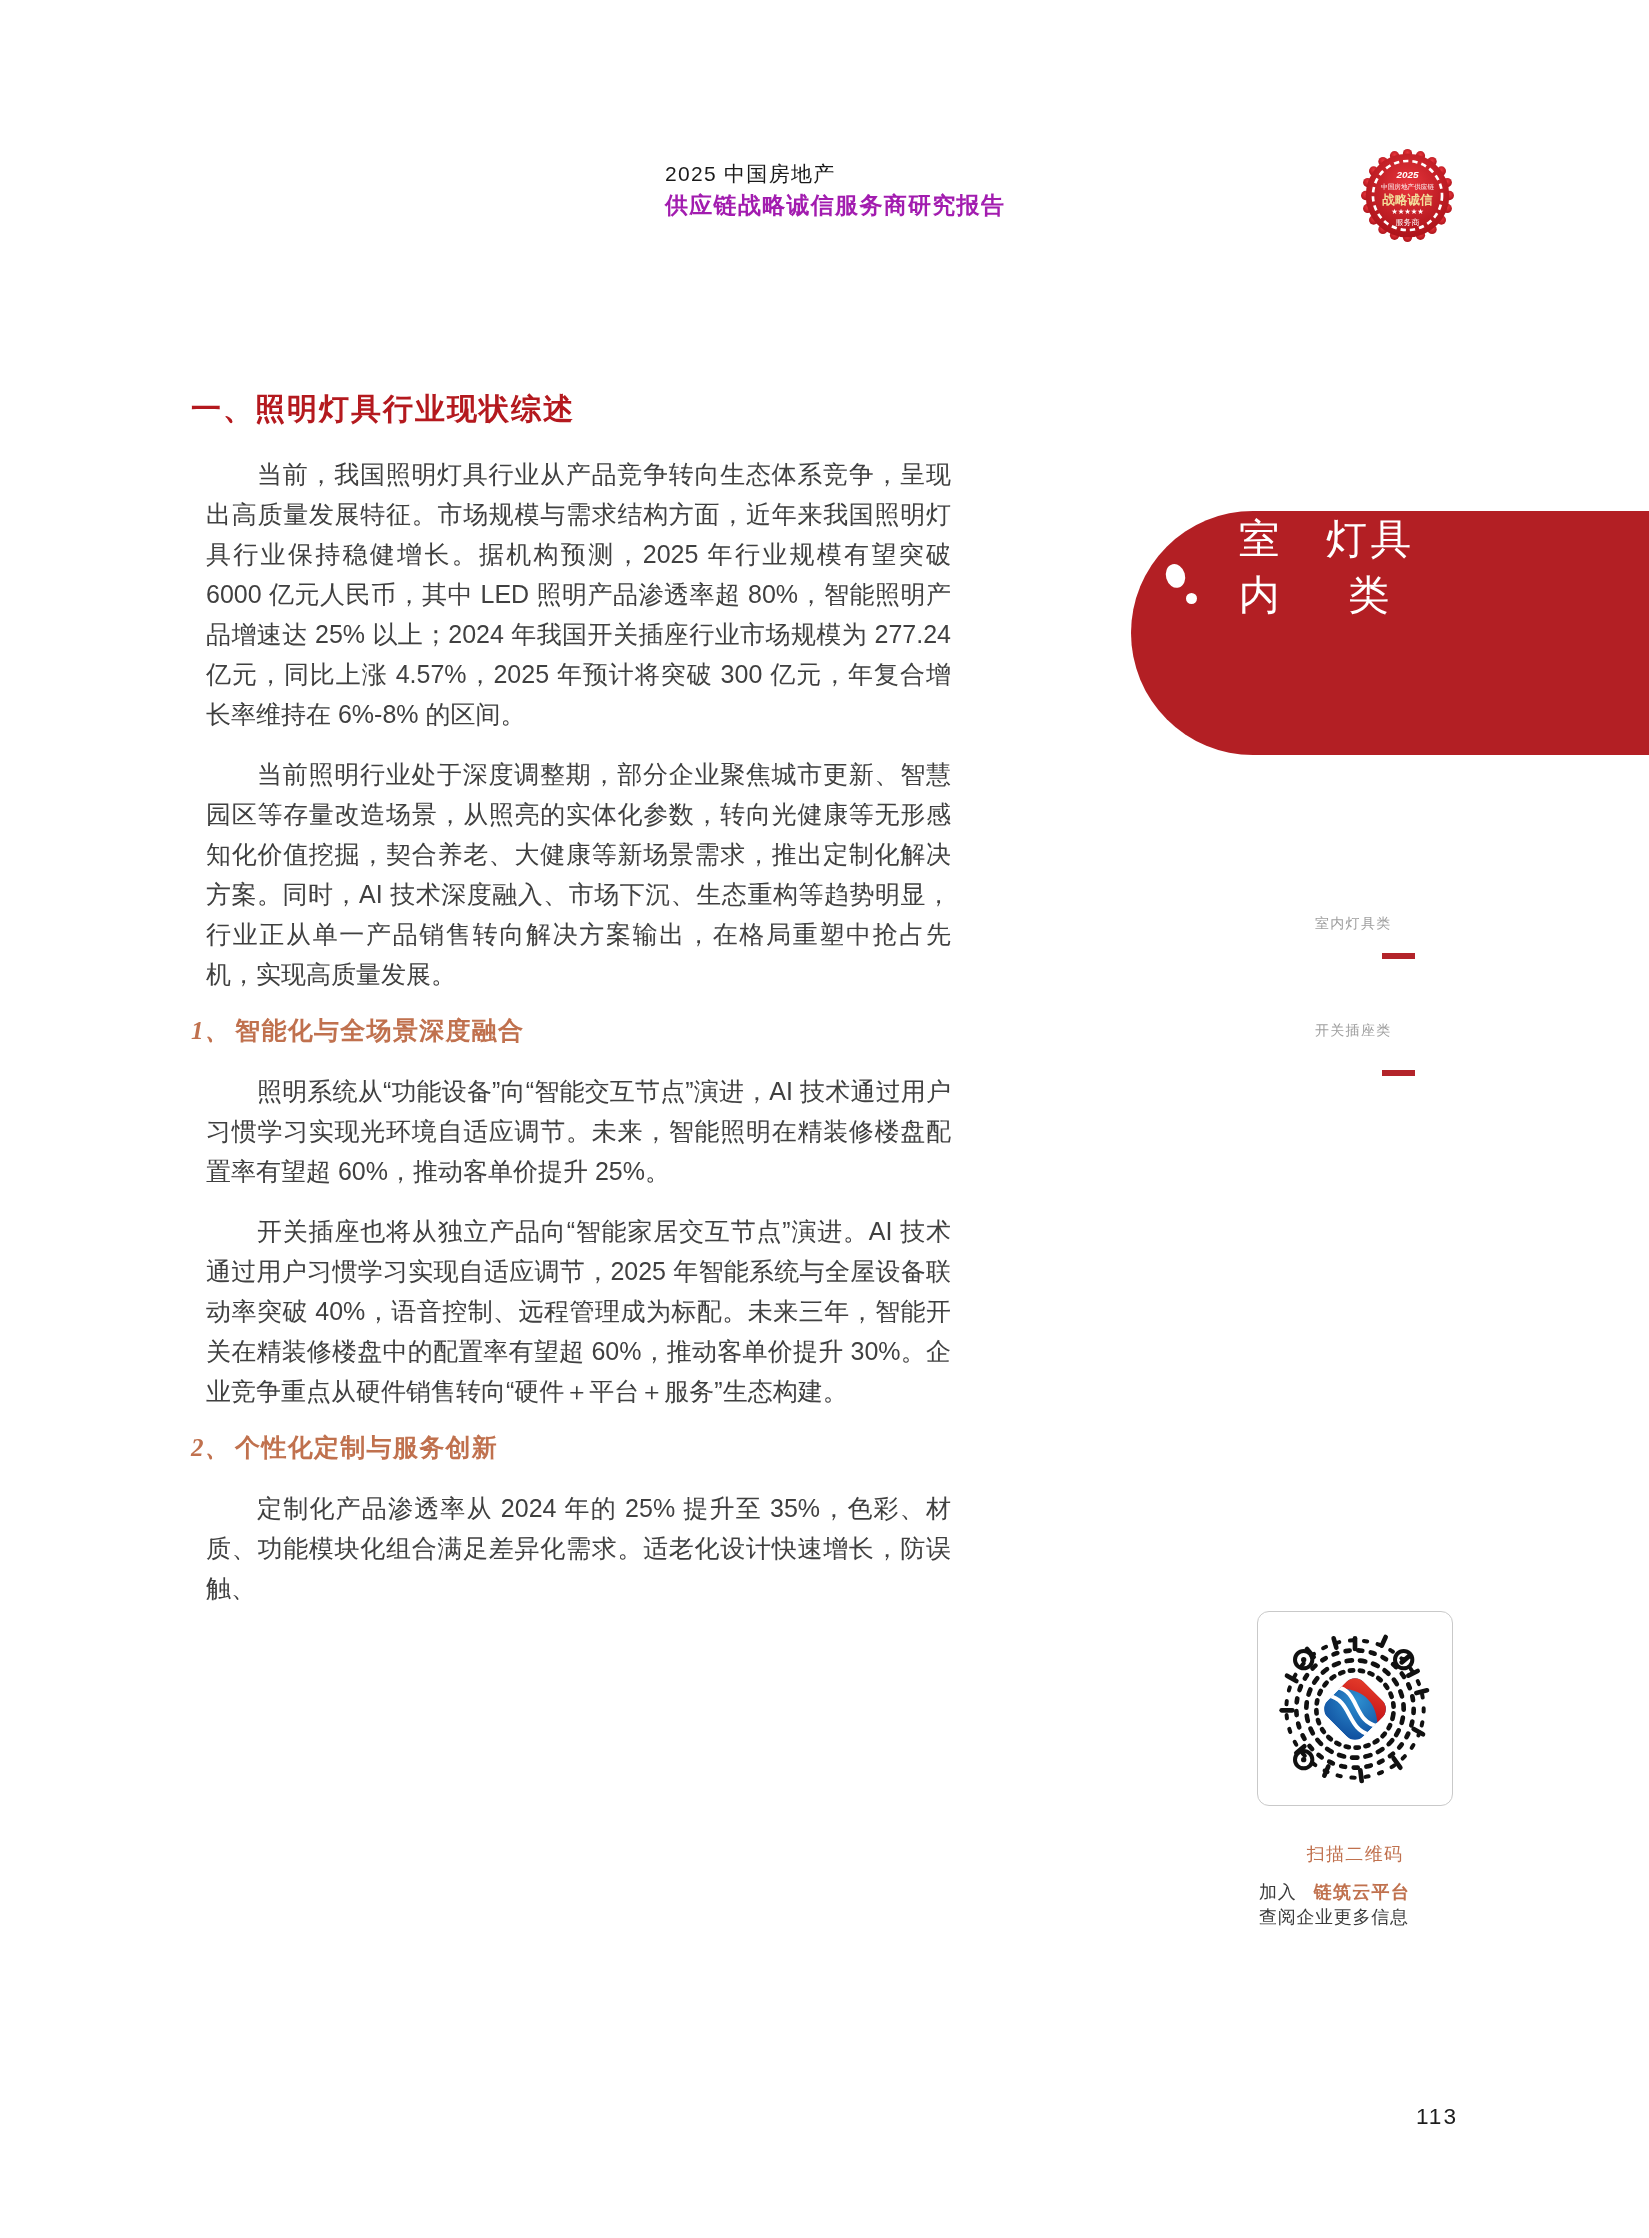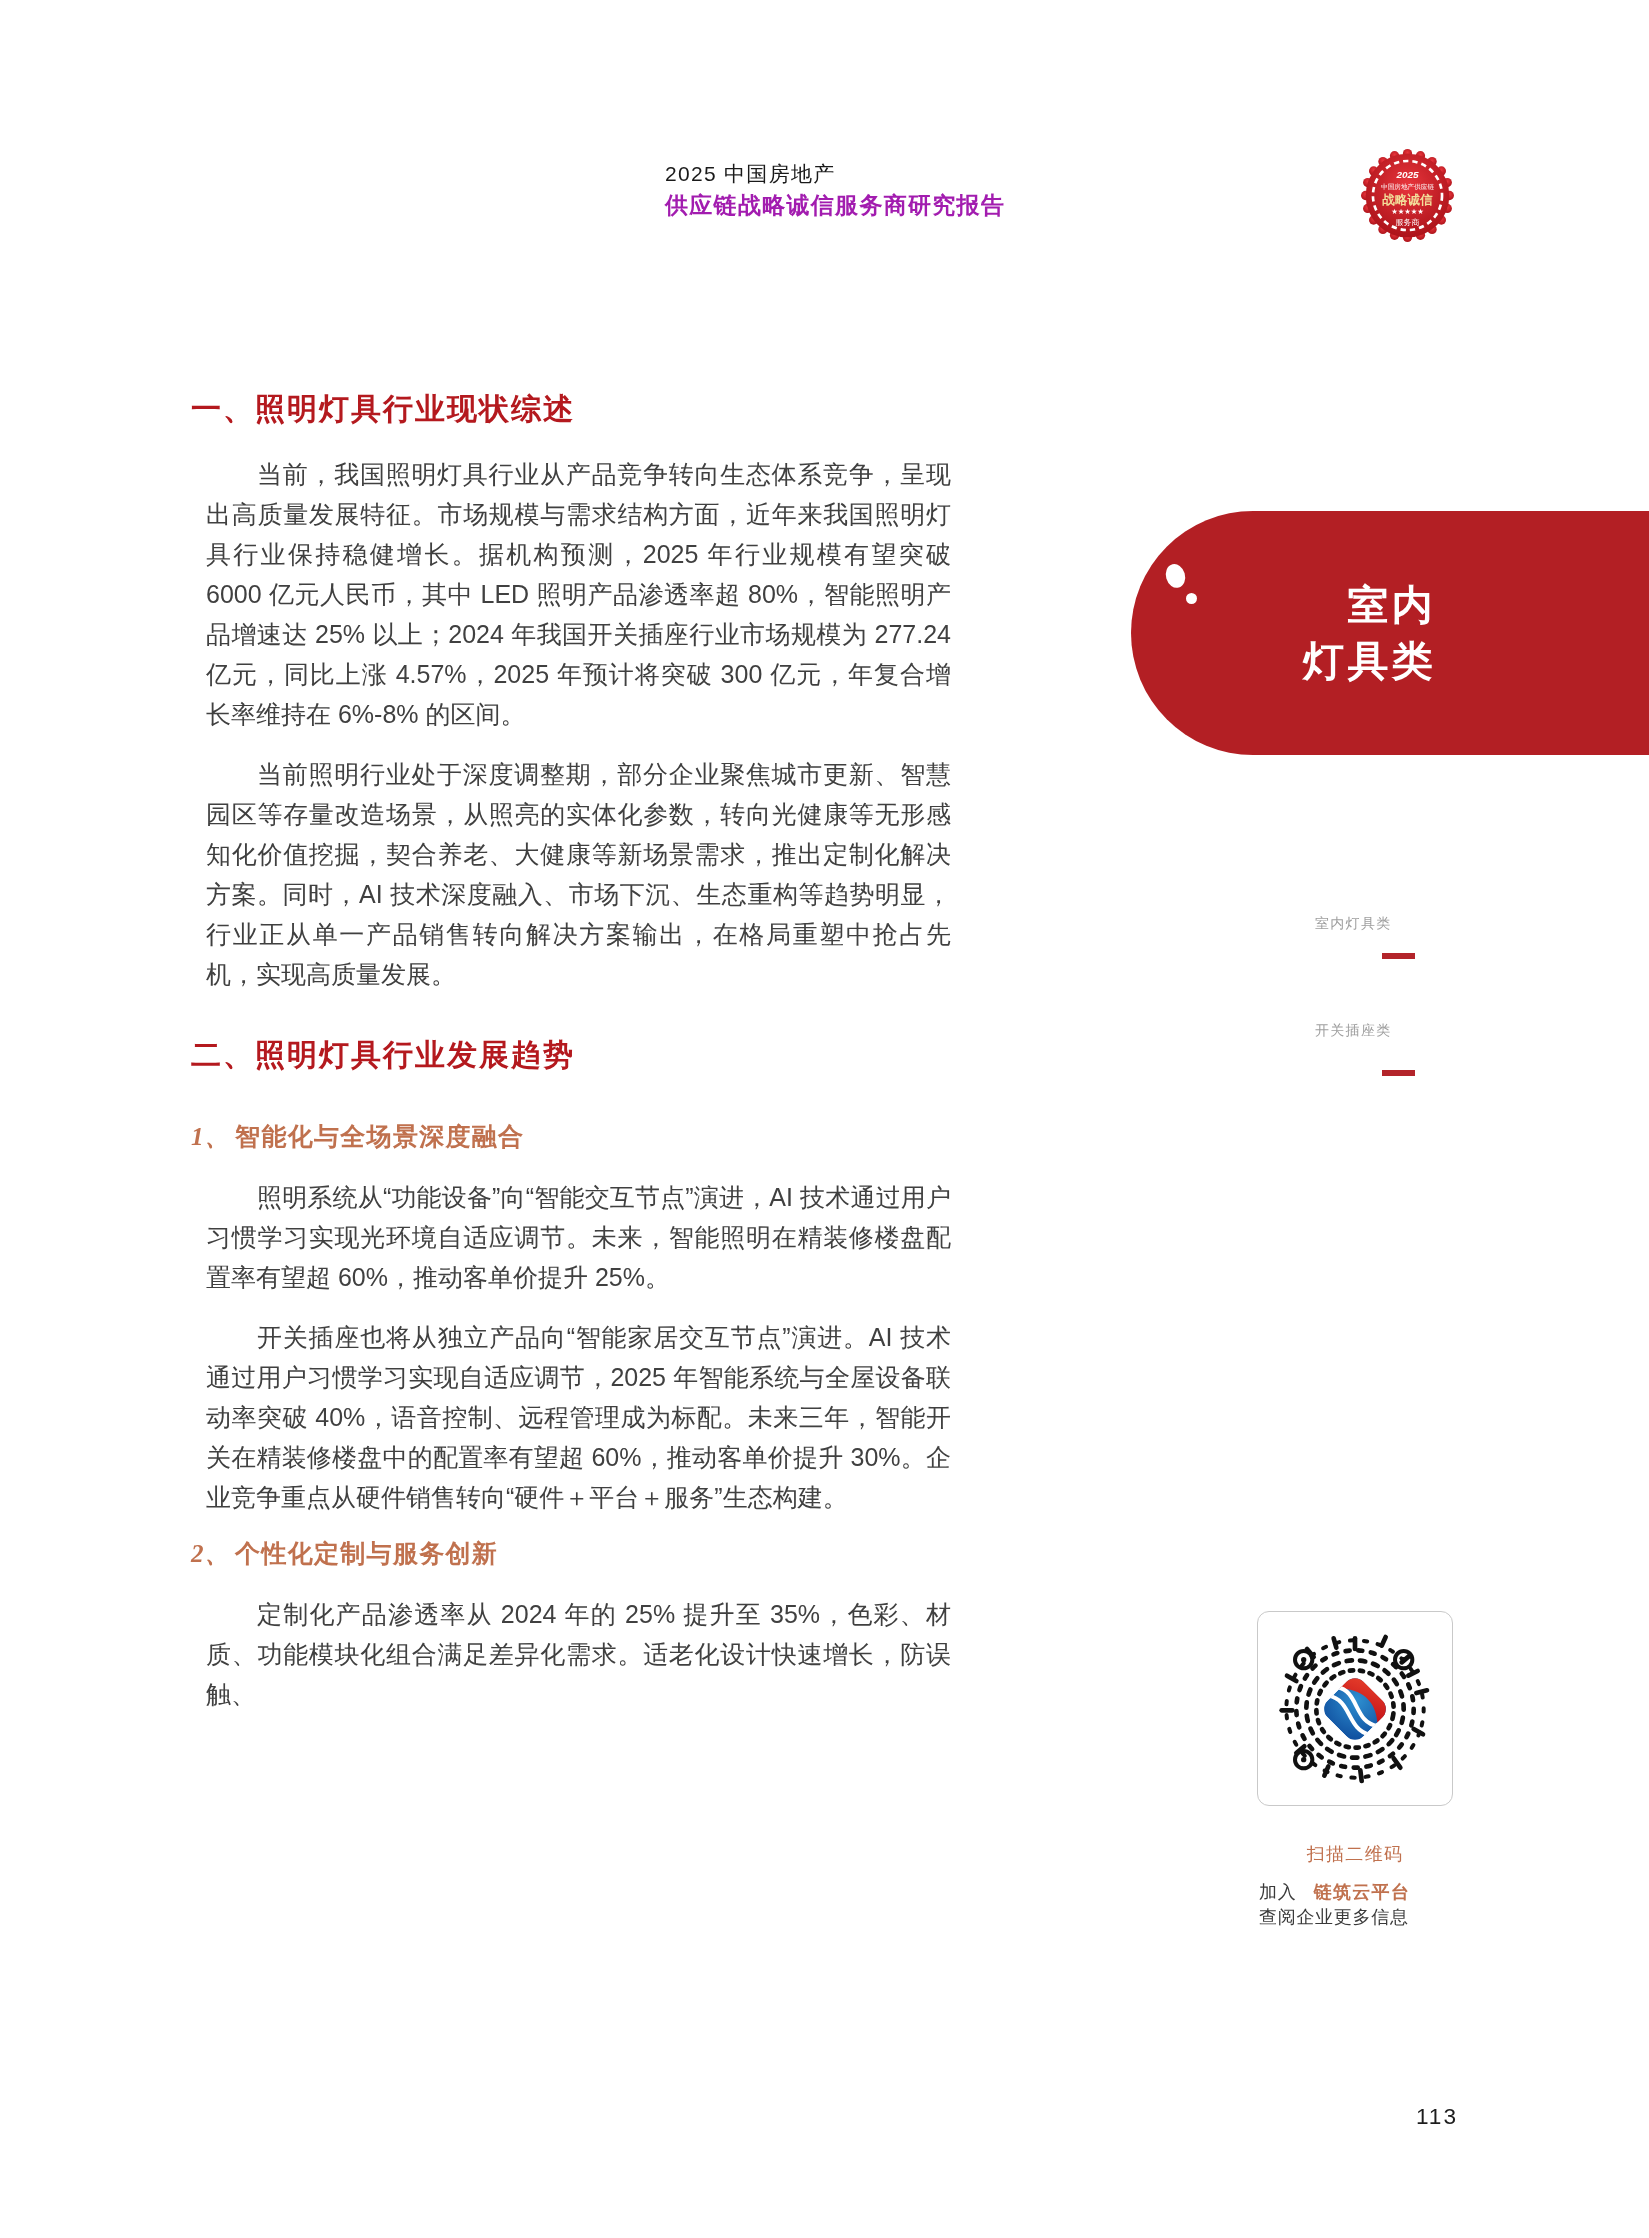--- a/index.html
+++ b/index.html
@@ -23,22 +23,22 @@
 
   
   #capsule{
     position:absolute;left:1131px;top:511px;width:519px;height:244px;
     background:#B31F24;border-radius:123px 0 0 123px;
   }
   .cap-dot-big{position:absolute;left:35px;top:53px;width:18.6px;height:24px;background:#fff;border-radius:50%;transform:rotate(-16deg);}
   .cap-dot-small{position:absolute;left:55px;top:82px;width:11.3px;height:11.3px;background:#fff;border-radius:50%;}
   .cap-text{
     position:absolute;left:86px;top:0;width:219px;height:100%;
-    display:flex;flex-direction:column;justify-content:center;align-items:flex-end;
-    color:#ffffff;font-weight:bold;font-size:41px;line-height:56px;letter-spacing:3.3px;text-align:center;
+    display:flex;flex-direction:row;justify-content:center;align-items:flex-start;
+    color:#ffffff;font-weight:normal;font-size:41px;line-height:56px;letter-spacing:3.3px;text-align:center;
   }
   .rail-label{position:absolute;left:1315px;width:239px;font-size:14px;letter-spacing:1.3px;color:#9E9E9E;}
   .rail-dash{position:absolute;left:1382px;width:33px;height:6px;background:#B3242A;}
 
   
   #qr-card{
     position:absolute;left:1257px;top:1611px;width:196px;height:195px;
     background:#fff;border:1.3px solid #c9c9c9;border-radius:12px;box-sizing:border-box;
     display:flex;align-items:center;justify-content:center;
   }
@@ -96,21 +96,20 @@
     <text x="70" y="83" text-anchor="middle" font-size="19" font-weight="bold" fill="#F2DE9A">战略诚信</text>
     <text x="70" y="98" text-anchor="middle" font-size="11" fill="#ffffff">★★★★★</text>
     <text x="70" y="114" text-anchor="middle" font-size="12" fill="#ffffff">服务商</text>
   </svg>
 
   <div id="main">
     <h1 class="sec-title">一、照明灯具行业现状综述</h1>
     <p class="body-para">当前，我国照明灯具行业从产品竞争转向生态体系竞争，呈现出高质量发展特征。市场规模与需求结构方面，近年来我国照明灯具行业保持稳健增长。据机构预测，2025 年行业规模有望突破 6000 亿元人民币，其中 LED 照明产品渗透率超 80%，智能照明产品增速达 25% 以上；2024 年我国开关插座行业市场规模为 277.24 亿元，同比上涨 4.57%，2025 年预计将突破 300 亿元，年复合增长率维持在 6%-8% 的区间。</p>
     <p class="body-para">当前照明行业处于深度调整期，部分企业聚焦城市更新、智慧园区等存量改造场景，从照亮的实体化参数，转向光健康等无形感知化价值挖掘，契合养老、大健康等新场景需求，推出定制化解决方案。同时，AI 技术深度融入、市场下沉、生态重构等趋势明显，行业正从单一产品销售转向解决方案输出，在格局重塑中抢占先机，实现高质量发展。</p>
 
-    <h1 class="sec-title second">二、照明灯具行业发展趋势</h1>
 
     <h2 class="sub-title"><span class="sub-no">1、</span><span>智能化与全场景深度融合</span></h2>
     <p class="body-para">照明系统从“功能设备”向“智能交互节点”演进，AI 技术通过用户习惯学习实现光环境自适应调节。未来，智能照明在精装修楼盘配置率有望超 60%，推动客单价提升 25%。</p>
     <p class="body-para">开关插座也将从独立产品向“智能家居交互节点”演进。AI 技术通过用户习惯学习实现自适应调节，2025 年智能系统与全屋设备联动率突破 40%，语音控制、远程管理成为标配。未来三年，智能开关在精装修楼盘中的配置率有望超 60%，推动客单价提升 30%。企业竞争重点从硬件销售转向“硬件＋平台＋服务”生态构建。</p>
 
     <h2 class="sub-title"><span class="sub-no">2、</span><span>个性化定制与服务创新</span></h2>
     <p class="body-para">定制化产品渗透率从 2024 年的 25% 提升至 35%，色彩、材质、功能模块化组合满足差异化需求。适老化设计快速增长，防误触、</p>
   </div>
 
   <div id="capsule">

